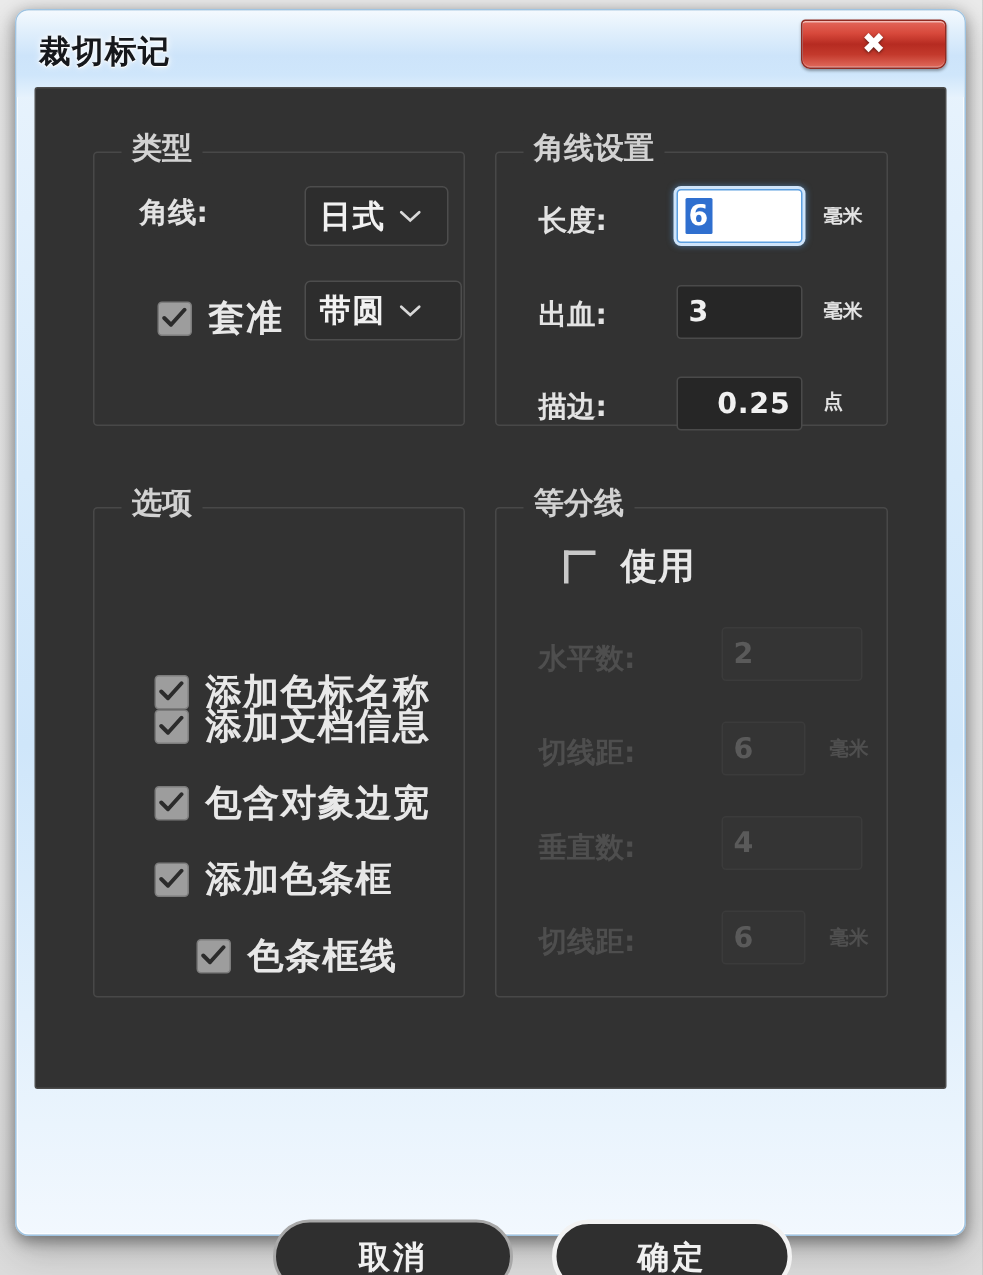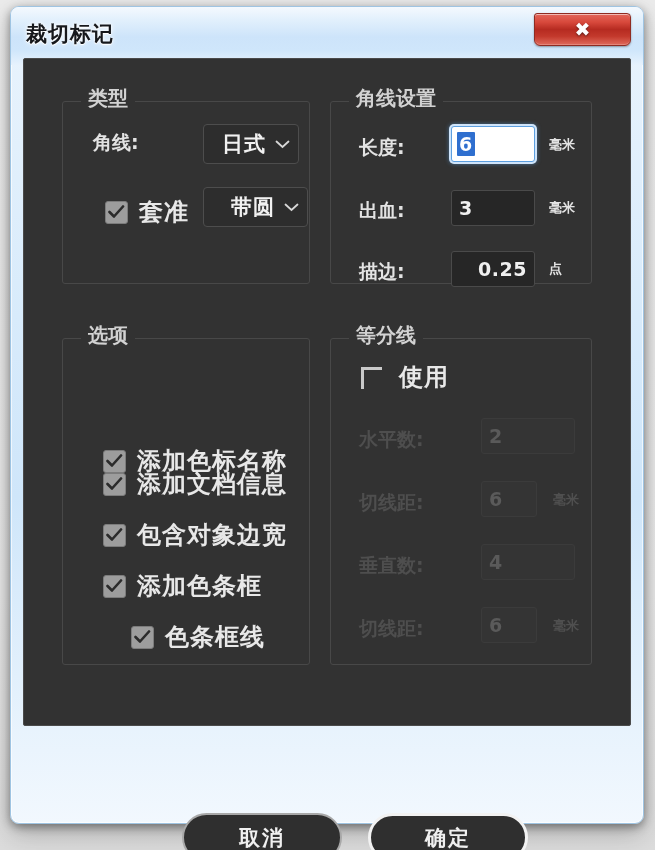--- a/index.html
+++ b/index.html
@@ -198,21 +198,21 @@
 
   
   .combo {
     background: #2d2d2d;
     border: 1px solid #4d4d4d;
     border-radius: 4px;
     box-sizing: border-box;
     height: 40px;
     display: flex;
     align-items: center;
-    justify-content: flex-end;
+    justify-content: flex-start;
     padding: 0 8px 0 9px;
   }
   .combo .val {
     font-size: 21px;
     font-weight: bold;
     color: #f1f1f1;
     white-space: nowrap;
     letter-spacing: 1px;
   }
   .combo .chev {
@@ -406,21 +406,21 @@
               <path d="M1.5 7 L6 11.5 L15 1.5" fill="none" stroke="#2b2b2b" stroke-width="2.6" stroke-linecap="round" stroke-linejoin="round"></path>
             </svg>
           </span>
           <span class="chk-label">添加色条框</span>
         </div>
       </div>
 
       <div class="group" id="group-division">
         <div class="group-title">等分线</div>
 
-        <div class="chk-row" style="left:29px; top:22px;">
+        <div class="chk-row" style="left:44px; top:22px;">
           <span class="cbox empty"></span>
           <span class="chk-label" style="margin-left:16px;">使用</span>
         </div>
 
         <div class="lbl disabled" style="position:absolute; left:28px; top:91px;">水平数:</div>
         <div class="field disabled" style="position:absolute; left:150px; top:79px; width:94px;">
           <span>2</span>
         </div>
 
         <div class="lbl disabled" style="position:absolute; left:28px; top:154px;">切线距:</div>

